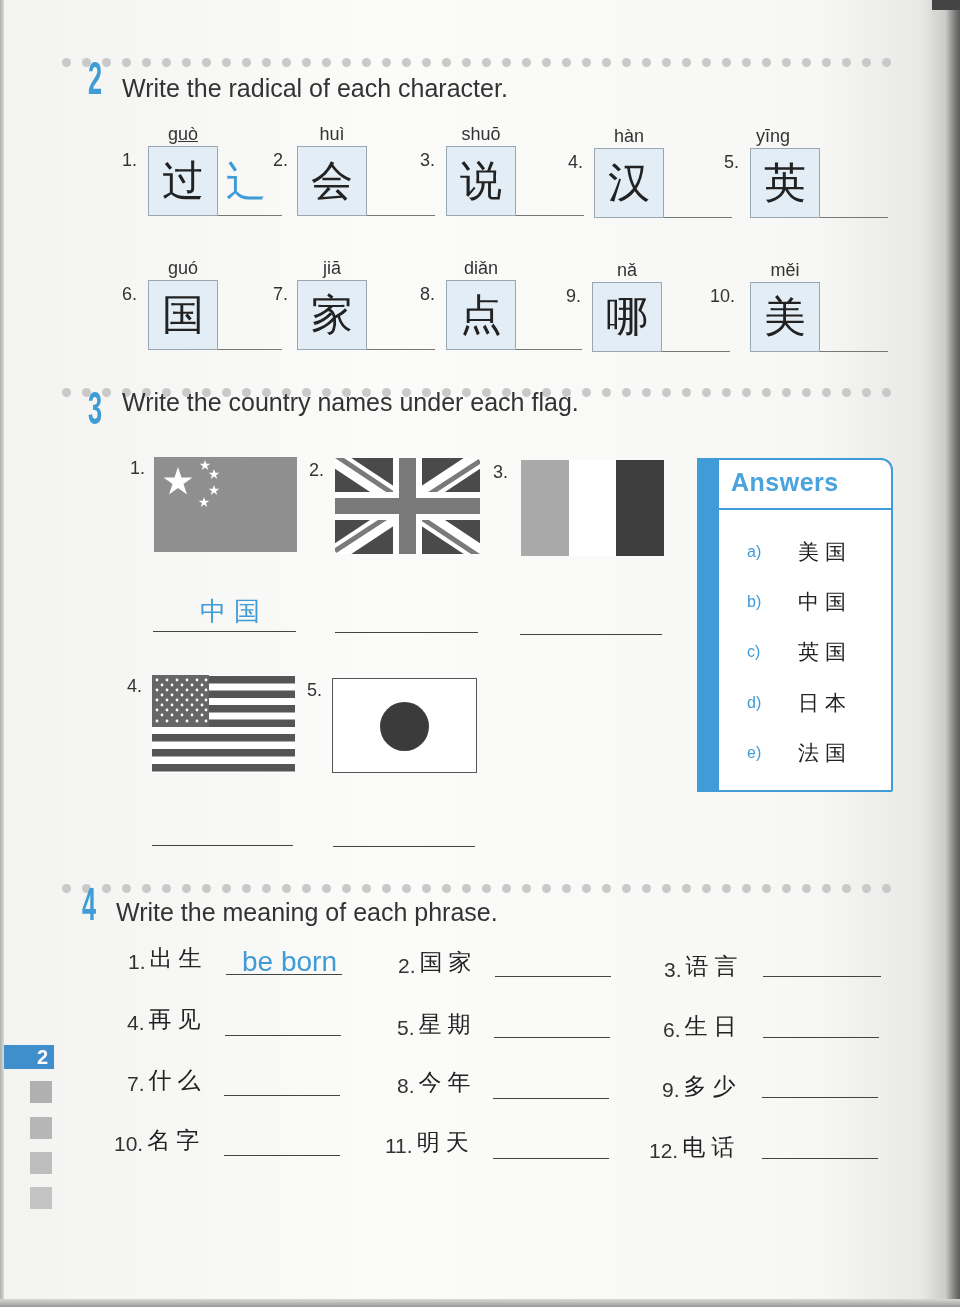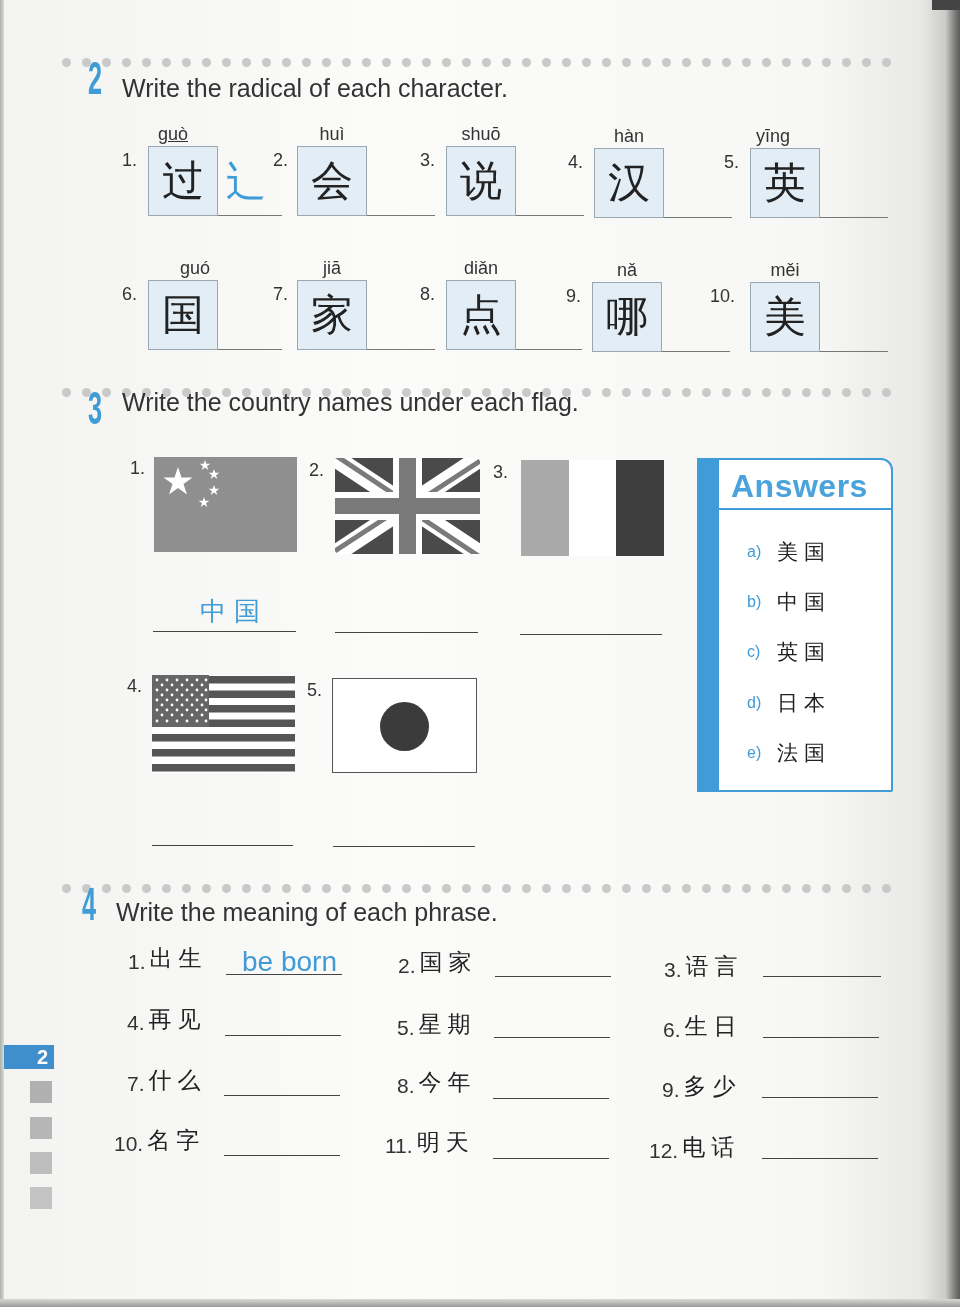--- a/index.html
+++ b/index.html
@@ -56,27 +56,27 @@
   .ans-line { position: absolute; height: 1px; background: #444; }
   .ans-written { position: absolute; font-family: "DejaVu Serif", serif; font-size: 26px; color: #3f9cd6; letter-spacing: 8px; }
 
   
   .answers-box {
     position: absolute; left: 697px; top: 458px; width: 196px; height: 334px;
     border: 2px solid #3f9cd6; border-radius: 0 12px 2px 0; background: #fff;
   }
   .answers-bar { position: absolute; left: 0; top: 0; width: 20px; height: 100%; background: #3f9cd6; }
   .answers-title {
-    position: absolute; left: 32px; top: 8px; font-size: 32px; font-weight: bold; color: #4aa3dc;
+    position: absolute; left: 32px; top: 8px; font-size: 25px; font-weight: bold; color: #4aa3dc;
     letter-spacing: 0.5px;
   }
   .answers-rule { position: absolute; left: 20px; right: 0; top: 48px; height: 2px; background: #3f9cd6; }
   .answer-row { position: absolute; left: 48px; height: 30px; display: flex; align-items: center; }
   .answer-letter { font-size: 16px; color: #3f9cd6; width: 30px; }
-  .answer-text { font-family: "DejaVu Serif", serif; font-size: 21px; color: #222; letter-spacing: 6px; }
+  .answer-text { font-family: "DejaVu Serif", serif; font-size: 21px; color: #222; letter-spacing: 6px; margin-left: 21px; }
 
   
   .phrase { position: absolute; height: 40px; display: flex; align-items: flex-end; }
   .phrase-num { font-size: 21px; color: #333; margin-right: 4px; }
   .phrase-zh { font-family: "DejaVu Serif", serif; font-size: 23px; color: #222; letter-spacing: 6px; }
   .phrase-line { position: absolute; height: 1px; background: #444; }
   .phrase-ans { position: absolute; font-size: 28px; color: #3f9cd6; }
 
   
   .side-tab { position: absolute; left: 4px; top: 1045px; width: 50px; height: 24px; background: #3f8fcc; }
@@ -136,21 +136,21 @@
         <span class="dot"></span>
         <span class="dot"></span>
         <span class="dot"></span>
       </div>
     <div class="sec-num">2</div>
     <div class="sec-title">Write the radical of each character.</div>
   </div>
 
   <div class="rad-item" style="left:122px;top:124px;">
     <div class="rad-num">1.</div>
-    <div class="rad-pinyin" style="left:16px;text-decoration:underline;">guò</div>
+    <div class="rad-pinyin" style="left:26px;text-decoration:underline;">guò</div>
     <div class="rad-box" style="left:26px;">过</div>
     <div class="rad-line" style="left:96px;width:64px;"></div>
     <div class="rad-answer" style="left:104px;">辶</div>
   </div>
   <div class="rad-item" style="left:273px;top:124px;">
     <div class="rad-num">2.</div>
     <div class="rad-pinyin" style="left:24px;">huì</div>
     <div class="rad-box" style="left:24px;">会</div>
     <div class="rad-line" style="left:94px;width:68px;"></div>
   </div>
@@ -168,21 +168,21 @@
   </div>
   <div class="rad-item" style="left:724px;top:126px;">
     <div class="rad-num">5.</div>
     <div class="rad-pinyin" style="left:14px;">yīng</div>
     <div class="rad-box" style="left:26px;">英</div>
     <div class="rad-line" style="left:96px;width:68px;"></div>
   </div>
 
   <div class="rad-item" style="left:122px;top:258px;">
     <div class="rad-num">6.</div>
-    <div class="rad-pinyin" style="left:18px;text-align:right;">guó</div>
+    <div class="rad-pinyin" style="left:26px;">guó</div>
     <div class="rad-box" style="left:26px;">国</div>
     <div class="rad-line" style="left:96px;width:64px;"></div>
   </div>
   <div class="rad-item" style="left:273px;top:258px;">
     <div class="rad-num">7.</div>
     <div class="rad-pinyin" style="left:24px;">jiā</div>
     <div class="rad-box" style="left:24px;">家</div>
     <div class="rad-line" style="left:94px;width:68px;"></div>
   </div>
   <div class="rad-item" style="left:420px;top:258px;">

